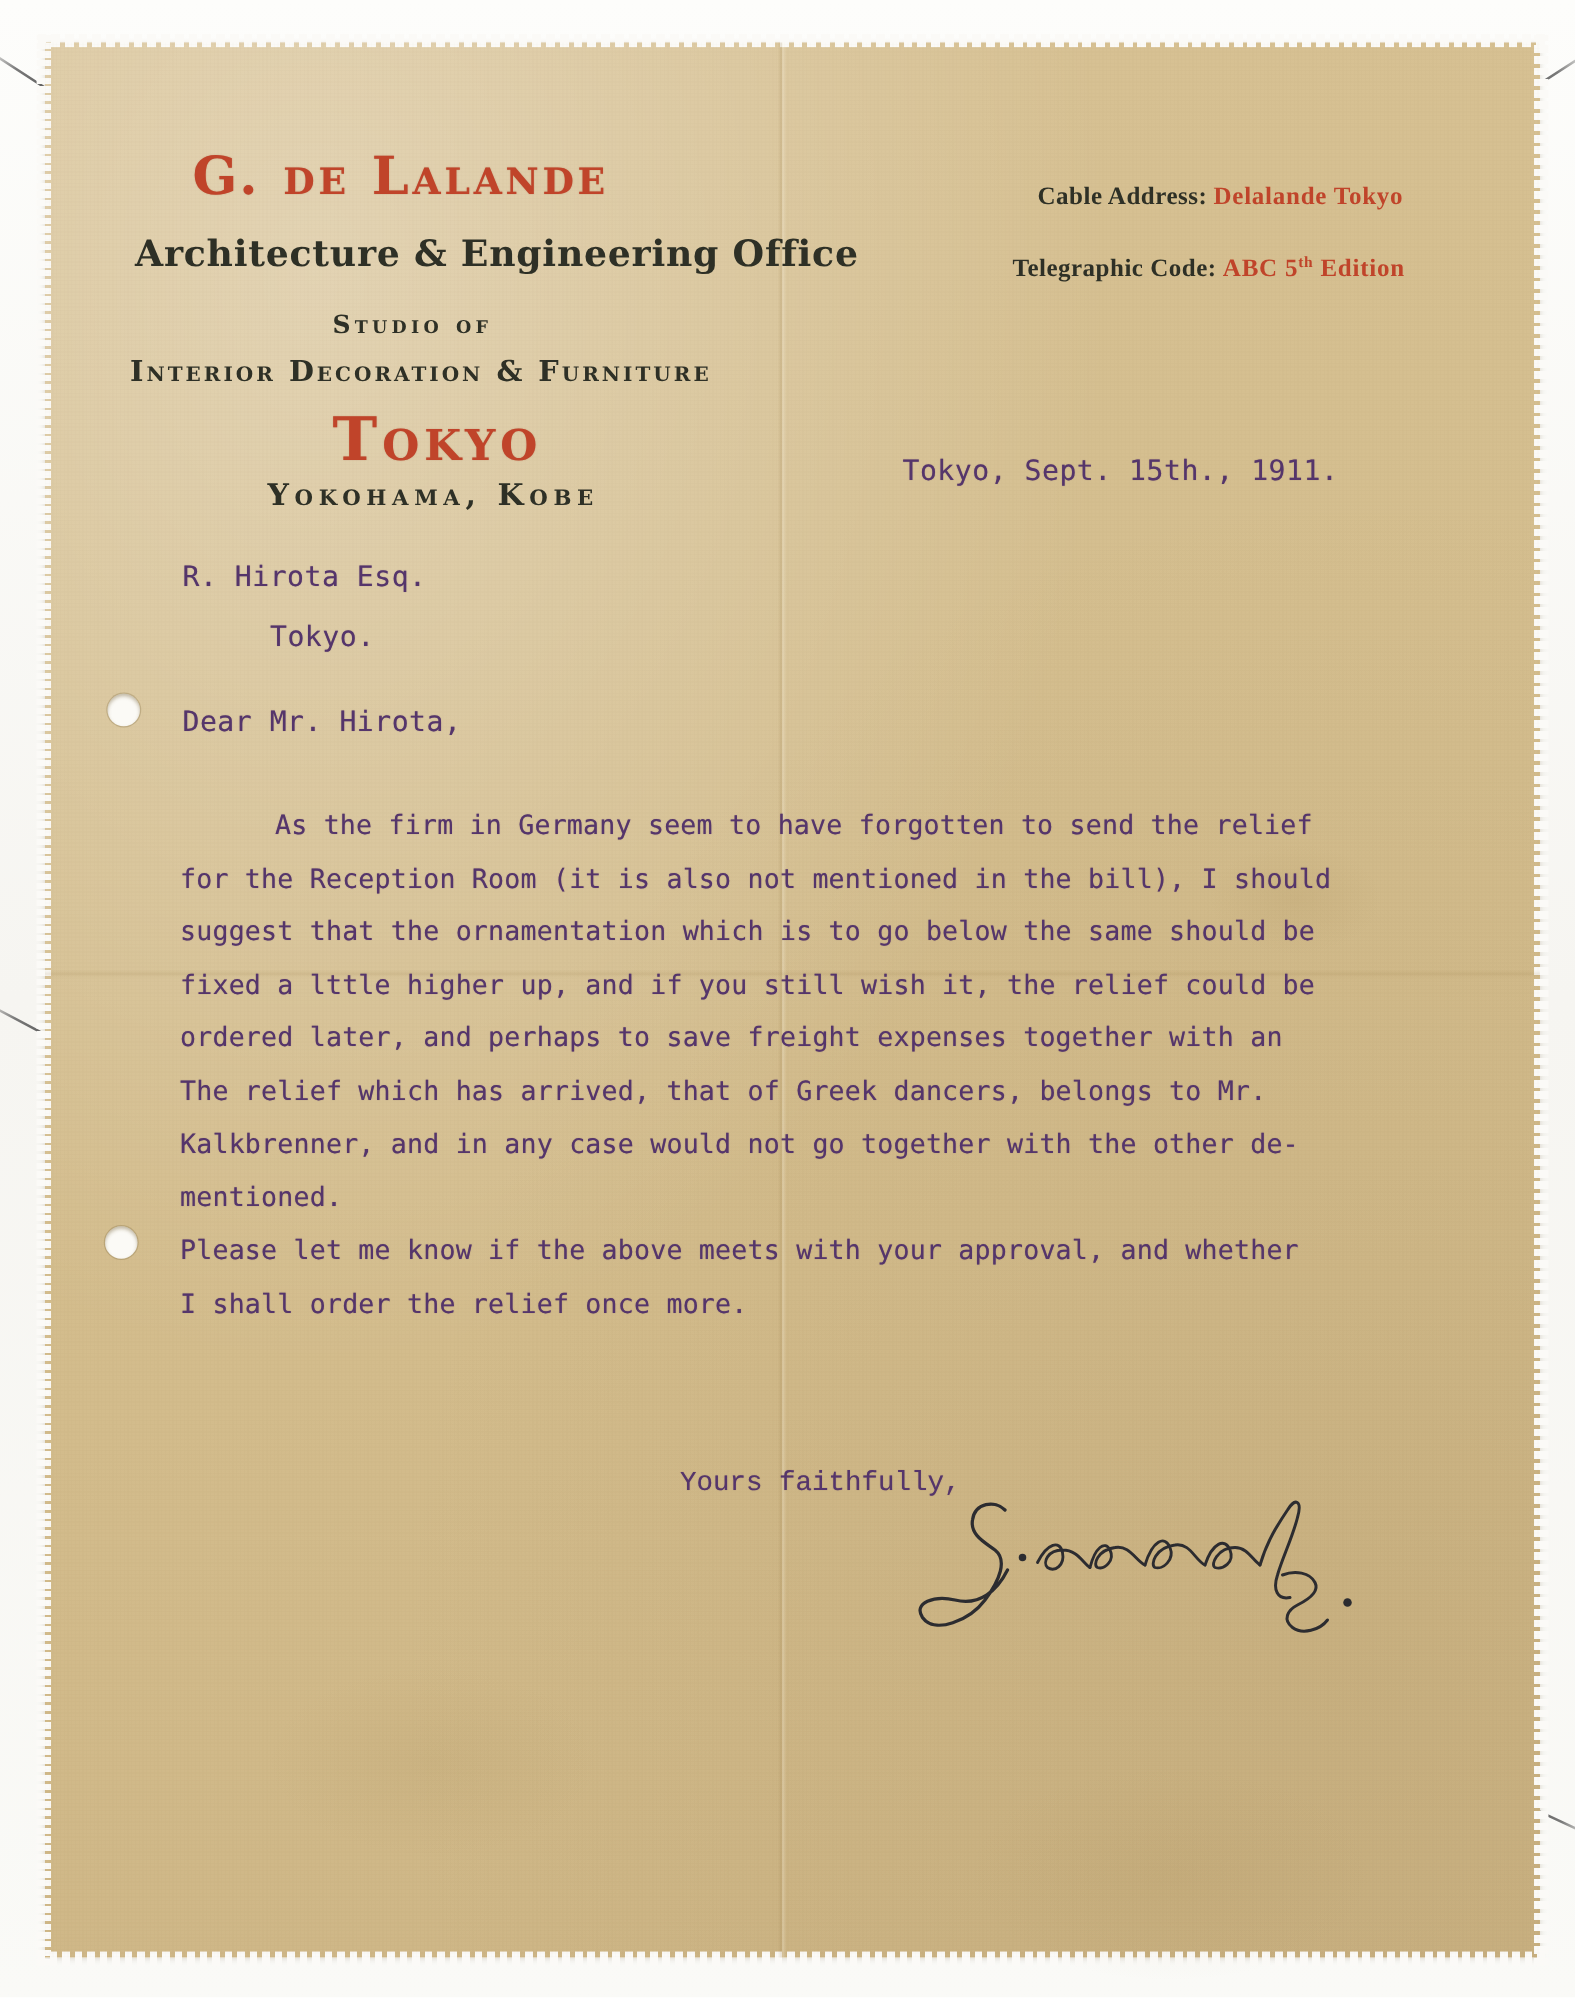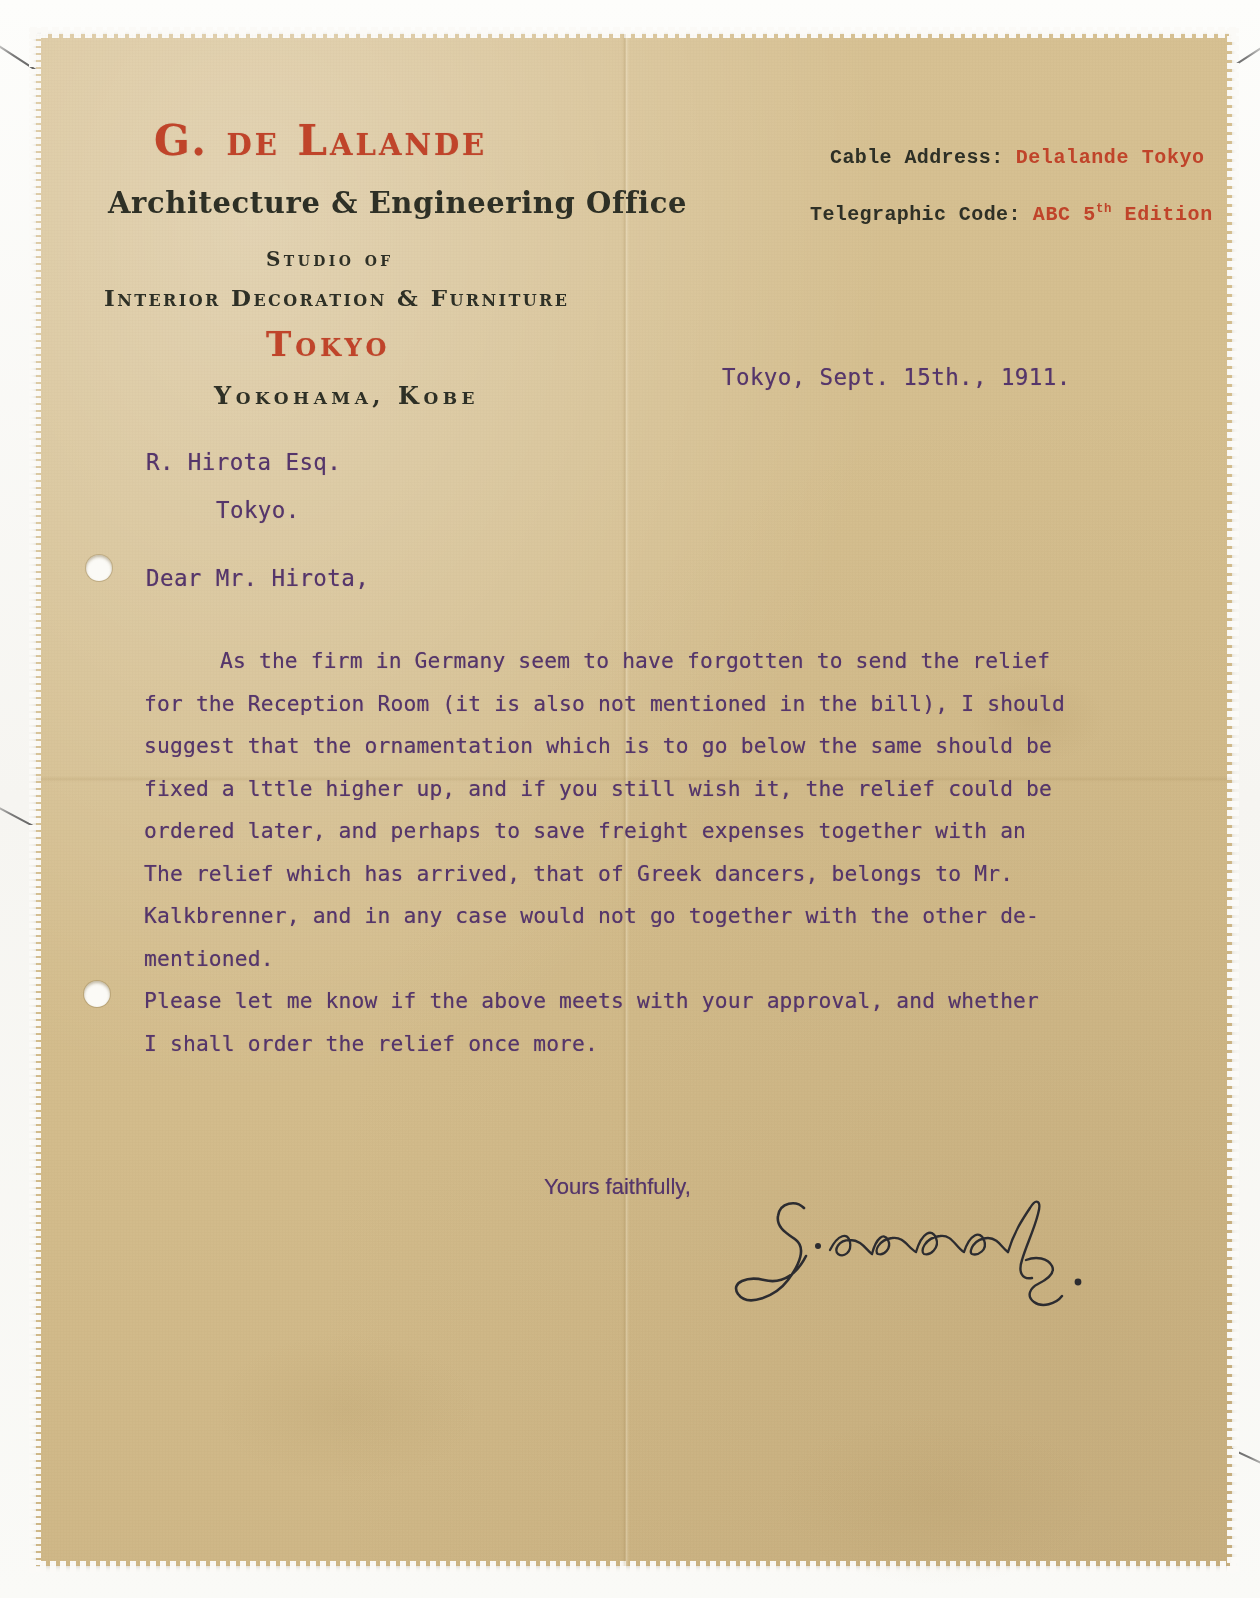--- a/index.html
+++ b/index.html
@@ -147,40 +147,40 @@
   #interior-line {
     left: 68px; top: 250px;
     font-size: 23px;
     font-weight: 700;
     letter-spacing: 2.4px;
     color: #2e3026;
     font-variant: small-caps;
   }
   #city-tokyo {
     left: 230px; top: 290px;
-    font-size: 34px;
+    font-size: 48px;
     font-weight: 700;
     letter-spacing: 4px;
     color: #c0442a;
     font-variant: small-caps;
     text-shadow: 0 0 1px rgba(150,60,35,.40);
   }
   #branch-cities {
     left: 178px; top: 347px;
     font-size: 24px;
     font-weight: 700;
     letter-spacing: 4.5px;
     color: #2e3026;
     font-variant: small-caps;
   }
 
   
   .contact-row {
     position: absolute;
-    font-family: Liberation Mono, monospace;
+    font-family: Liberation Serif, serif;
     font-size: 20px;
     font-weight: 700;
     white-space: nowrap;
   }
   #cable-row      { left: 794px; top: 112px; }
   #telegraph-row  { left: 774px; top: 168px; }
   .contact-label { color: #2e3026; letter-spacing: .4px; }
   .contact-value { color: #c0442a; letter-spacing: .6px; }
   .contact-value sup { font-size: .62em; }
 
@@ -208,21 +208,21 @@
     line-height: 42.5px;
     letter-spacing: .15px;
     text-shadow: 0 0 .7px rgba(70,42,92,.50);
   }
   #body-block .ln { white-space: pre; display: block; }
   #body-block .ln.indent { padding-left: 76px; }
 
   #closing {
     position: absolute;
     left: 508px; top: 1140px;
-    font-family: Liberation Sans, sans-serif;
+    font-family: Liberation Mono, monospace;
     font-size: 22px;
     color: #55356b;
     white-space: pre;
     text-shadow: 0 0 .7px rgba(70,42,92,.50);
   }
 
   
   #signature {
     position: absolute;
     left: 690px; top: 1150px;

